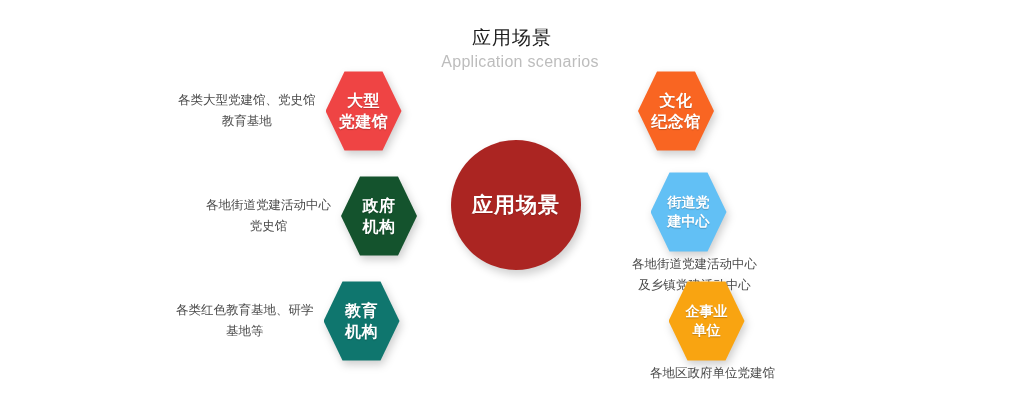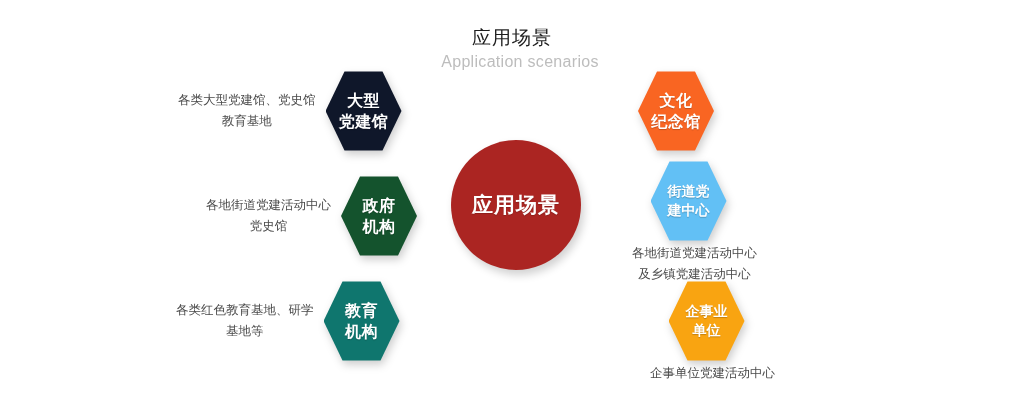--- a/index.html
+++ b/index.html
@@ -128,21 +128,21 @@
     <div class="title">应用场景</div>
     <div class="subtitle">Application scenarios</div>
   </div>
 
   <div class="center-circle">
     <span class="center-label">应用场景</span>
   </div>
 
   <div class="node left" style="left:178px; top:69px;">
     <div class="hex-wrap">
-      <div class="hex" style="background:#0f172a;">
+      <div class="hex" style="background:#ef4444;">
         <span class="hex-label">大型
 党建馆</span>
       </div>
     </div>
     <div class="desc">各类大型党建馆、党史馆
 教育基地</div>
   </div>
 
   <div class="node left" style="left:206px; top:174px;">
     <div class="hex-wrap">
@@ -168,34 +168,34 @@
 
   <div class="node right" style="left:638px; top:69px;">
     <div class="hex-wrap">
       <div class="hex" style="background:#f96522;">
         <span class="hex-label">文化
 纪念馆</span>
       </div>
     </div>
   </div>
 
-  <div class="node right" style="left:620px; top:159px;">
+  <div class="node right" style="left:620px; top:170px;">
     <div class="hex-wrap">
       <div class="hex small" style="background:#62c0f5;">
         <span class="hex-label">街道党
 建中心</span>
       </div>
     </div>
     <div class="desc">各地街道党建活动中心
 及乡镇党建活动中心</div>
   </div>
 
   <div class="node right" style="left:638px; top:279px;">
     <div class="hex-wrap">
       <div class="hex small" style="background:#f9a411;">
         <span class="hex-label">企事业
 单位</span>
       </div>
     </div>
-    <div class="desc">企事单位党建活动中心</div>
+    <div class="desc">各地区政府单位党建馆</div>
   </div>
 
 </div>
 
 </body></html>

